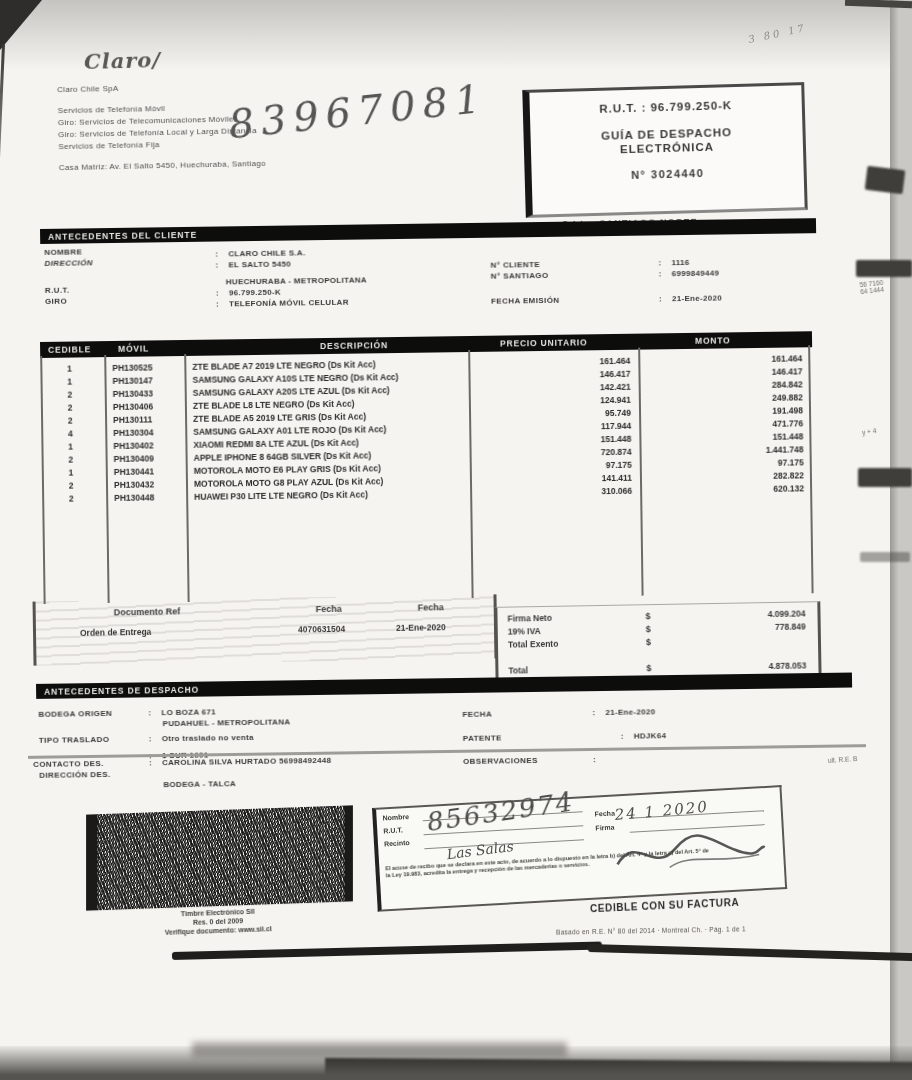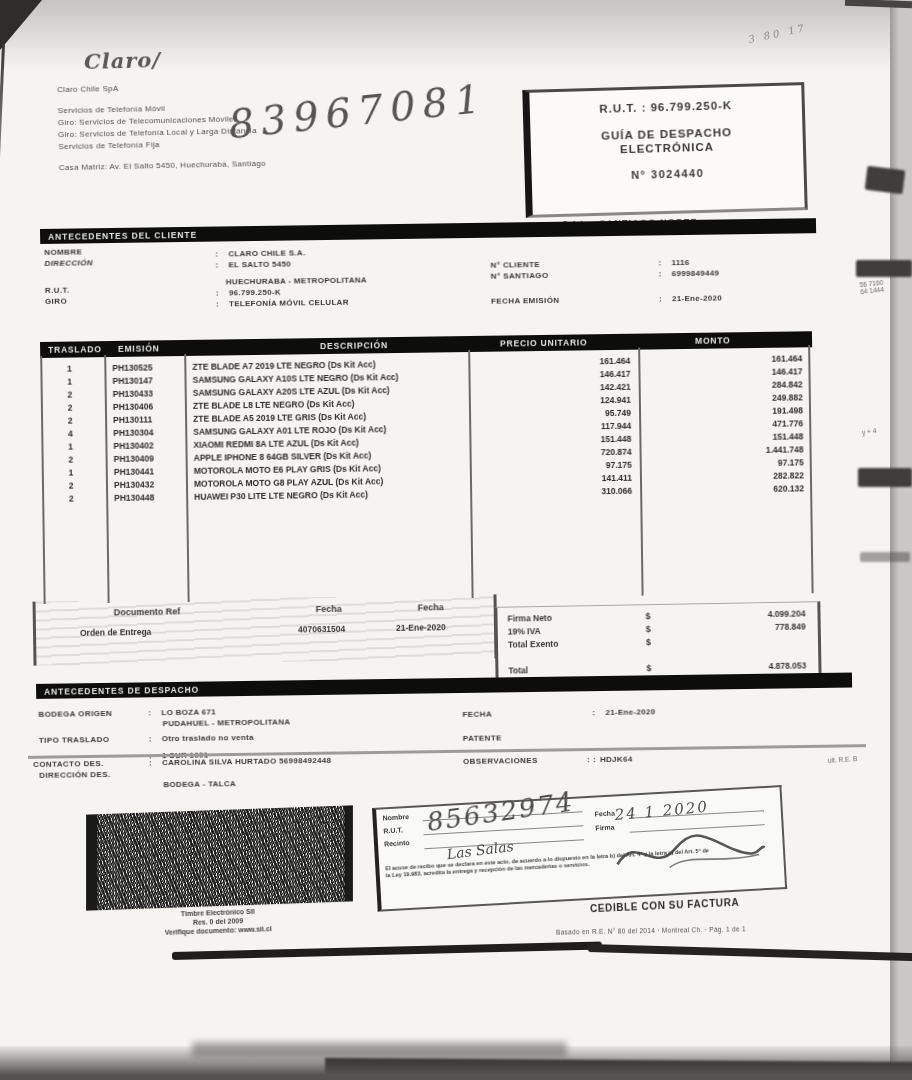--- a/index.html
+++ b/index.html
@@ -157,22 +157,22 @@
     <span class="abs lab blur" style="left:450px;top:38px;">N° CLIENTE</span>
     <span class="abs lab blur" style="left:450px;top:49px;">N° SANTIAGO</span>
     <span class="abs lab blur" style="left:450px;top:74px;">FECHA EMISIÓN</span>
     <span class="abs val colon blur" style="left:618px;top:38px;">1116</span>
     <span class="abs val colon blur" style="left:618px;top:49px;">6999849449</span>
     <span class="abs val colon blur" style="left:618px;top:74px;">21-Ene-2020</span>
   </div>
 
   <div class="abs section" style="left:40px;top:342px;width:772px;height:260px;">
     <div class="secbar thead" style="position:absolute;left:0;top:0;width:756px;height:11px;">
-      <span style="left:8px;">TRASLADO</span>
-      <span style="left:78px;">EMISIÓN</span>
+      <span style="left:8px;">CEDIBLE</span>
+      <span style="left:78px;">MÓVIL</span>
       <span style="left:280px;">DESCRIPCIÓN</span>
       <span style="left:460px;">PRECIO UNITARIO</span>
       <span style="left:655px;">MONTO</span>
     </div>
     <div class="vline" style="left:0;top:14px;height:248px;"></div>
     <div class="vline" style="left:64px;top:14px;height:248px;"></div>
     <div class="vline" style="left:144px;top:14px;height:248px;"></div>
     <div class="vline" style="left:428px;top:14px;height:248px;"></div>
     <div class="vline" style="left:598px;top:14px;height:248px;"></div>
     <div class="vline" style="left:768px;top:14px;height:248px;"></div>
@@ -309,21 +309,21 @@
     <span class="abs lab blur" style="left:8px;top:52px;text-align:center;">TIPO TRASLADO</span>
     <span class="abs val colon blur" style="left:118px;top:52px;">Otro traslado no venta</span>
     <span class="abs lab blur" style="left:2px;top:76px;">CONTACTO DES.</span>
     <span class="abs val colon blur" style="left:118px;top:76px;">CAROLINA SILVA HURTADO 56998492448</span>
     <span class="abs lab blur" style="left:8px;top:87px;">DIRECCIÓN DES.</span>
     <span class="abs val colon blur" style="left:118px;top:69px;">1 SUR 1601</span>
     <span class="abs val blur" style="left:132px;top:98px;">BODEGA - TALCA</span>
     <span class="abs lab blur" style="left:432px;top:32px;">FECHA</span>
     <span class="abs val colon blur" style="left:562px;top:32px;">21-Ene-2020</span>
     <span class="abs lab blur" style="left:432px;top:56px;">PATENTE</span>
-    <span class="abs val colon blur" style="left:556px;top:56px;margin-top:23px;">HDJK64</span>
+    <span class="abs val colon blur" style="left:590px;top:56px;">HDJK64</span>
     <span class="abs lab blur" style="left:432px;top:79px;">OBSERVACIONES</span>
     <span class="abs val colon blur" style="left:562px;top:79px;"></span>
   </div>
   <div class="abs divider-gray"></div>
 
   <div class="abs barcode"></div>
   <div class="abs stamp-caption blur" style="left:118px;top:908px;width:200px;">
     <div>Timbre Electrónico SII</div>
     <div>Res. 0 del 2009</div>
     <div>Verifique documento: www.sii.cl</div>

